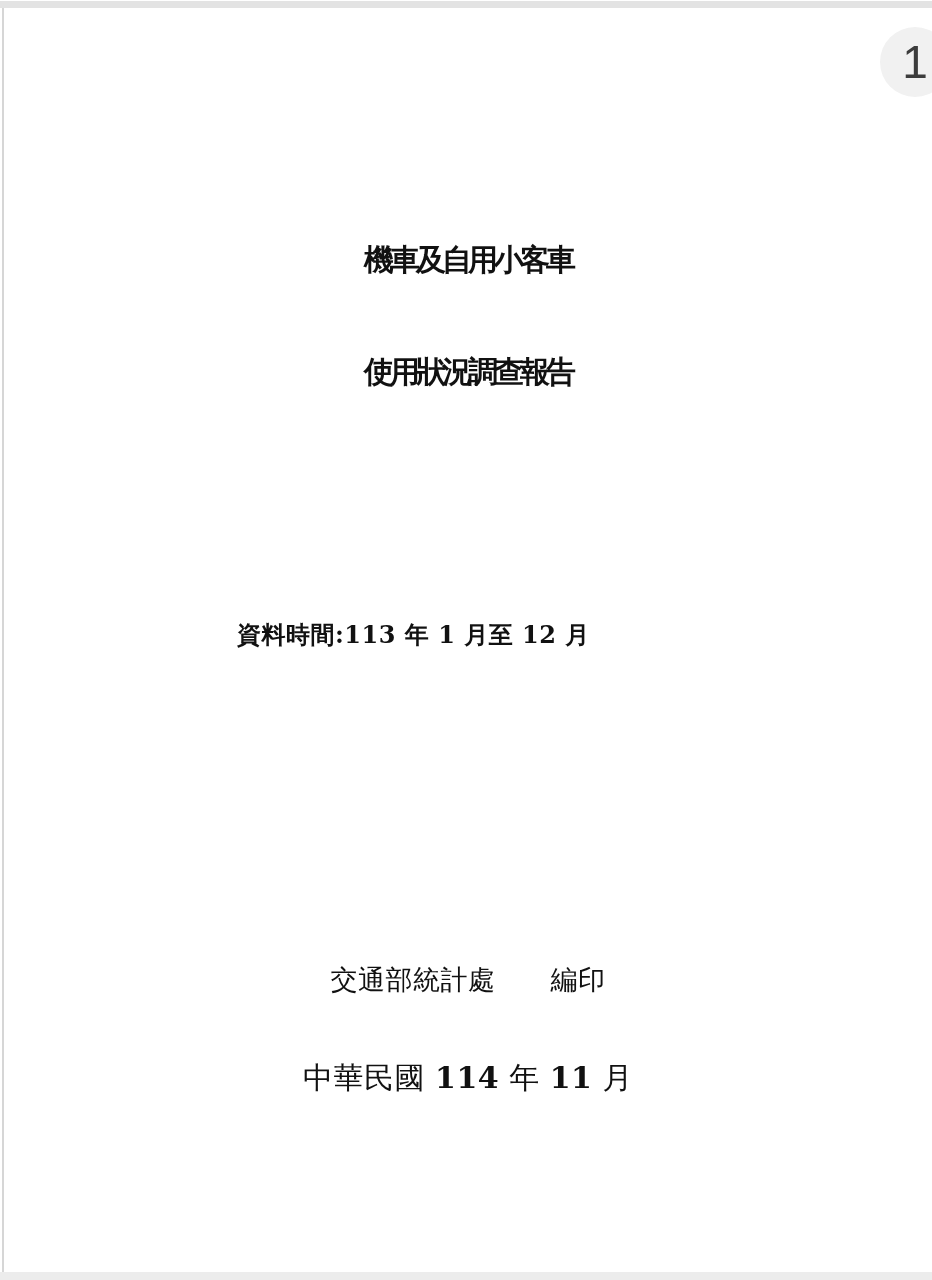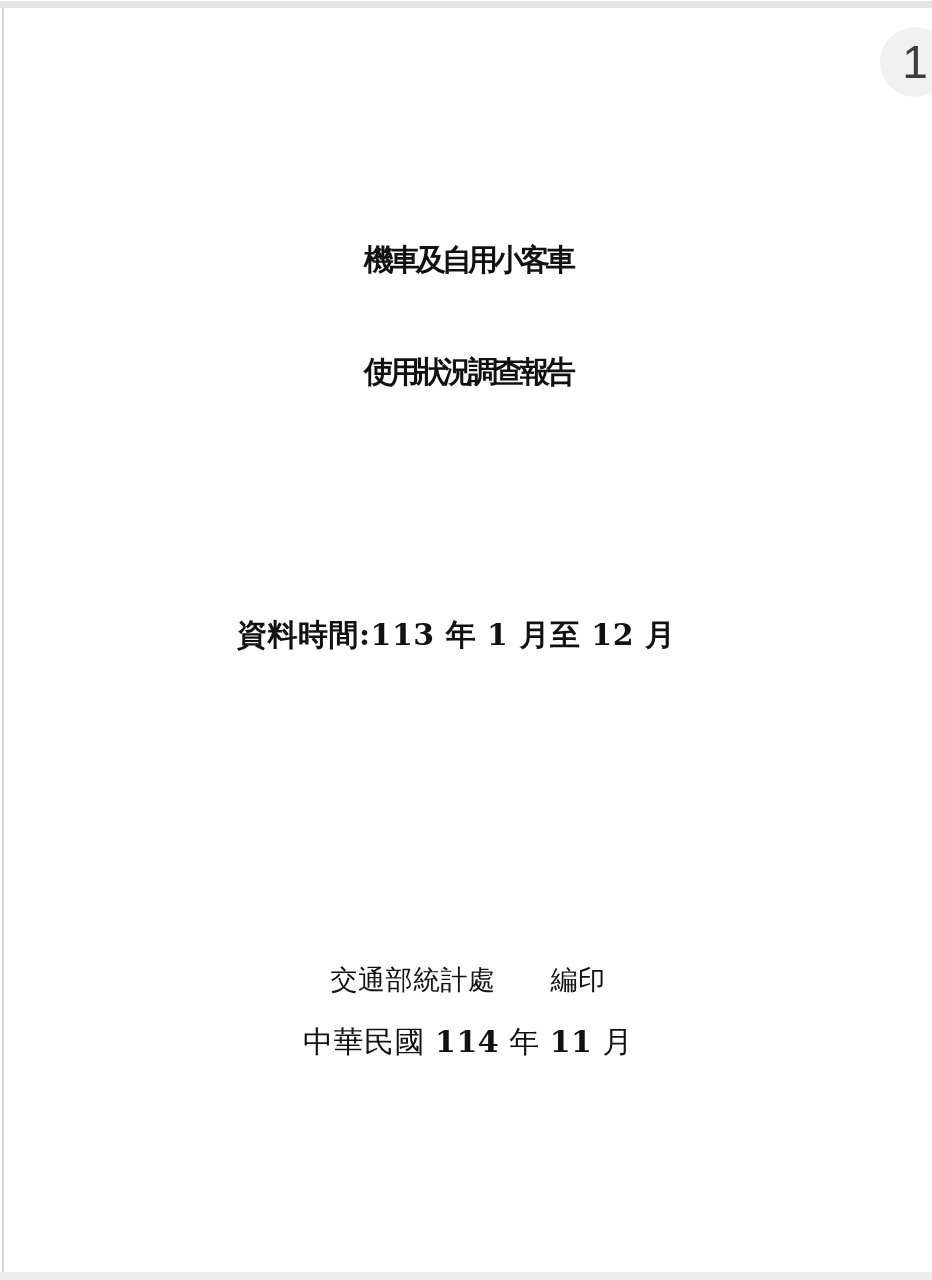--- a/index.html
+++ b/index.html
@@ -63,41 +63,41 @@
     line-height: 64px;
     font-weight: 700;
     letter-spacing: -4px;
     white-space: pre;
   }
   .title-1 { top: 220px; }
   .title-2 { top: 332px; }
   .info-block {
     position: absolute;
     left: 233px; top: 482px;
-    font-size: 30px;
+    font-size: 24px;
     line-height: 58px;
     font-weight: 700;
     white-space: pre;
     letter-spacing: 0.5px;
   }
   .imprint-line {
     position: absolute;
     left: 0; right: 0;
     text-align: center;
     white-space: pre;
   }
   .publisher {
     top: 950px;
     font-size: 27px;
     line-height: 44px;
     font-weight: 400;
     letter-spacing: 0.5px;
   }
   .publish-date {
-    top: 1012px;
+    top: 1048px;
     font-size: 30px;
     line-height: 44px;
     font-weight: 400;
     letter-spacing: 0.5px;
   }
   .publish-date .seg-bold { font-weight: 700; }
 </style>
 </head>
 <body>
 

